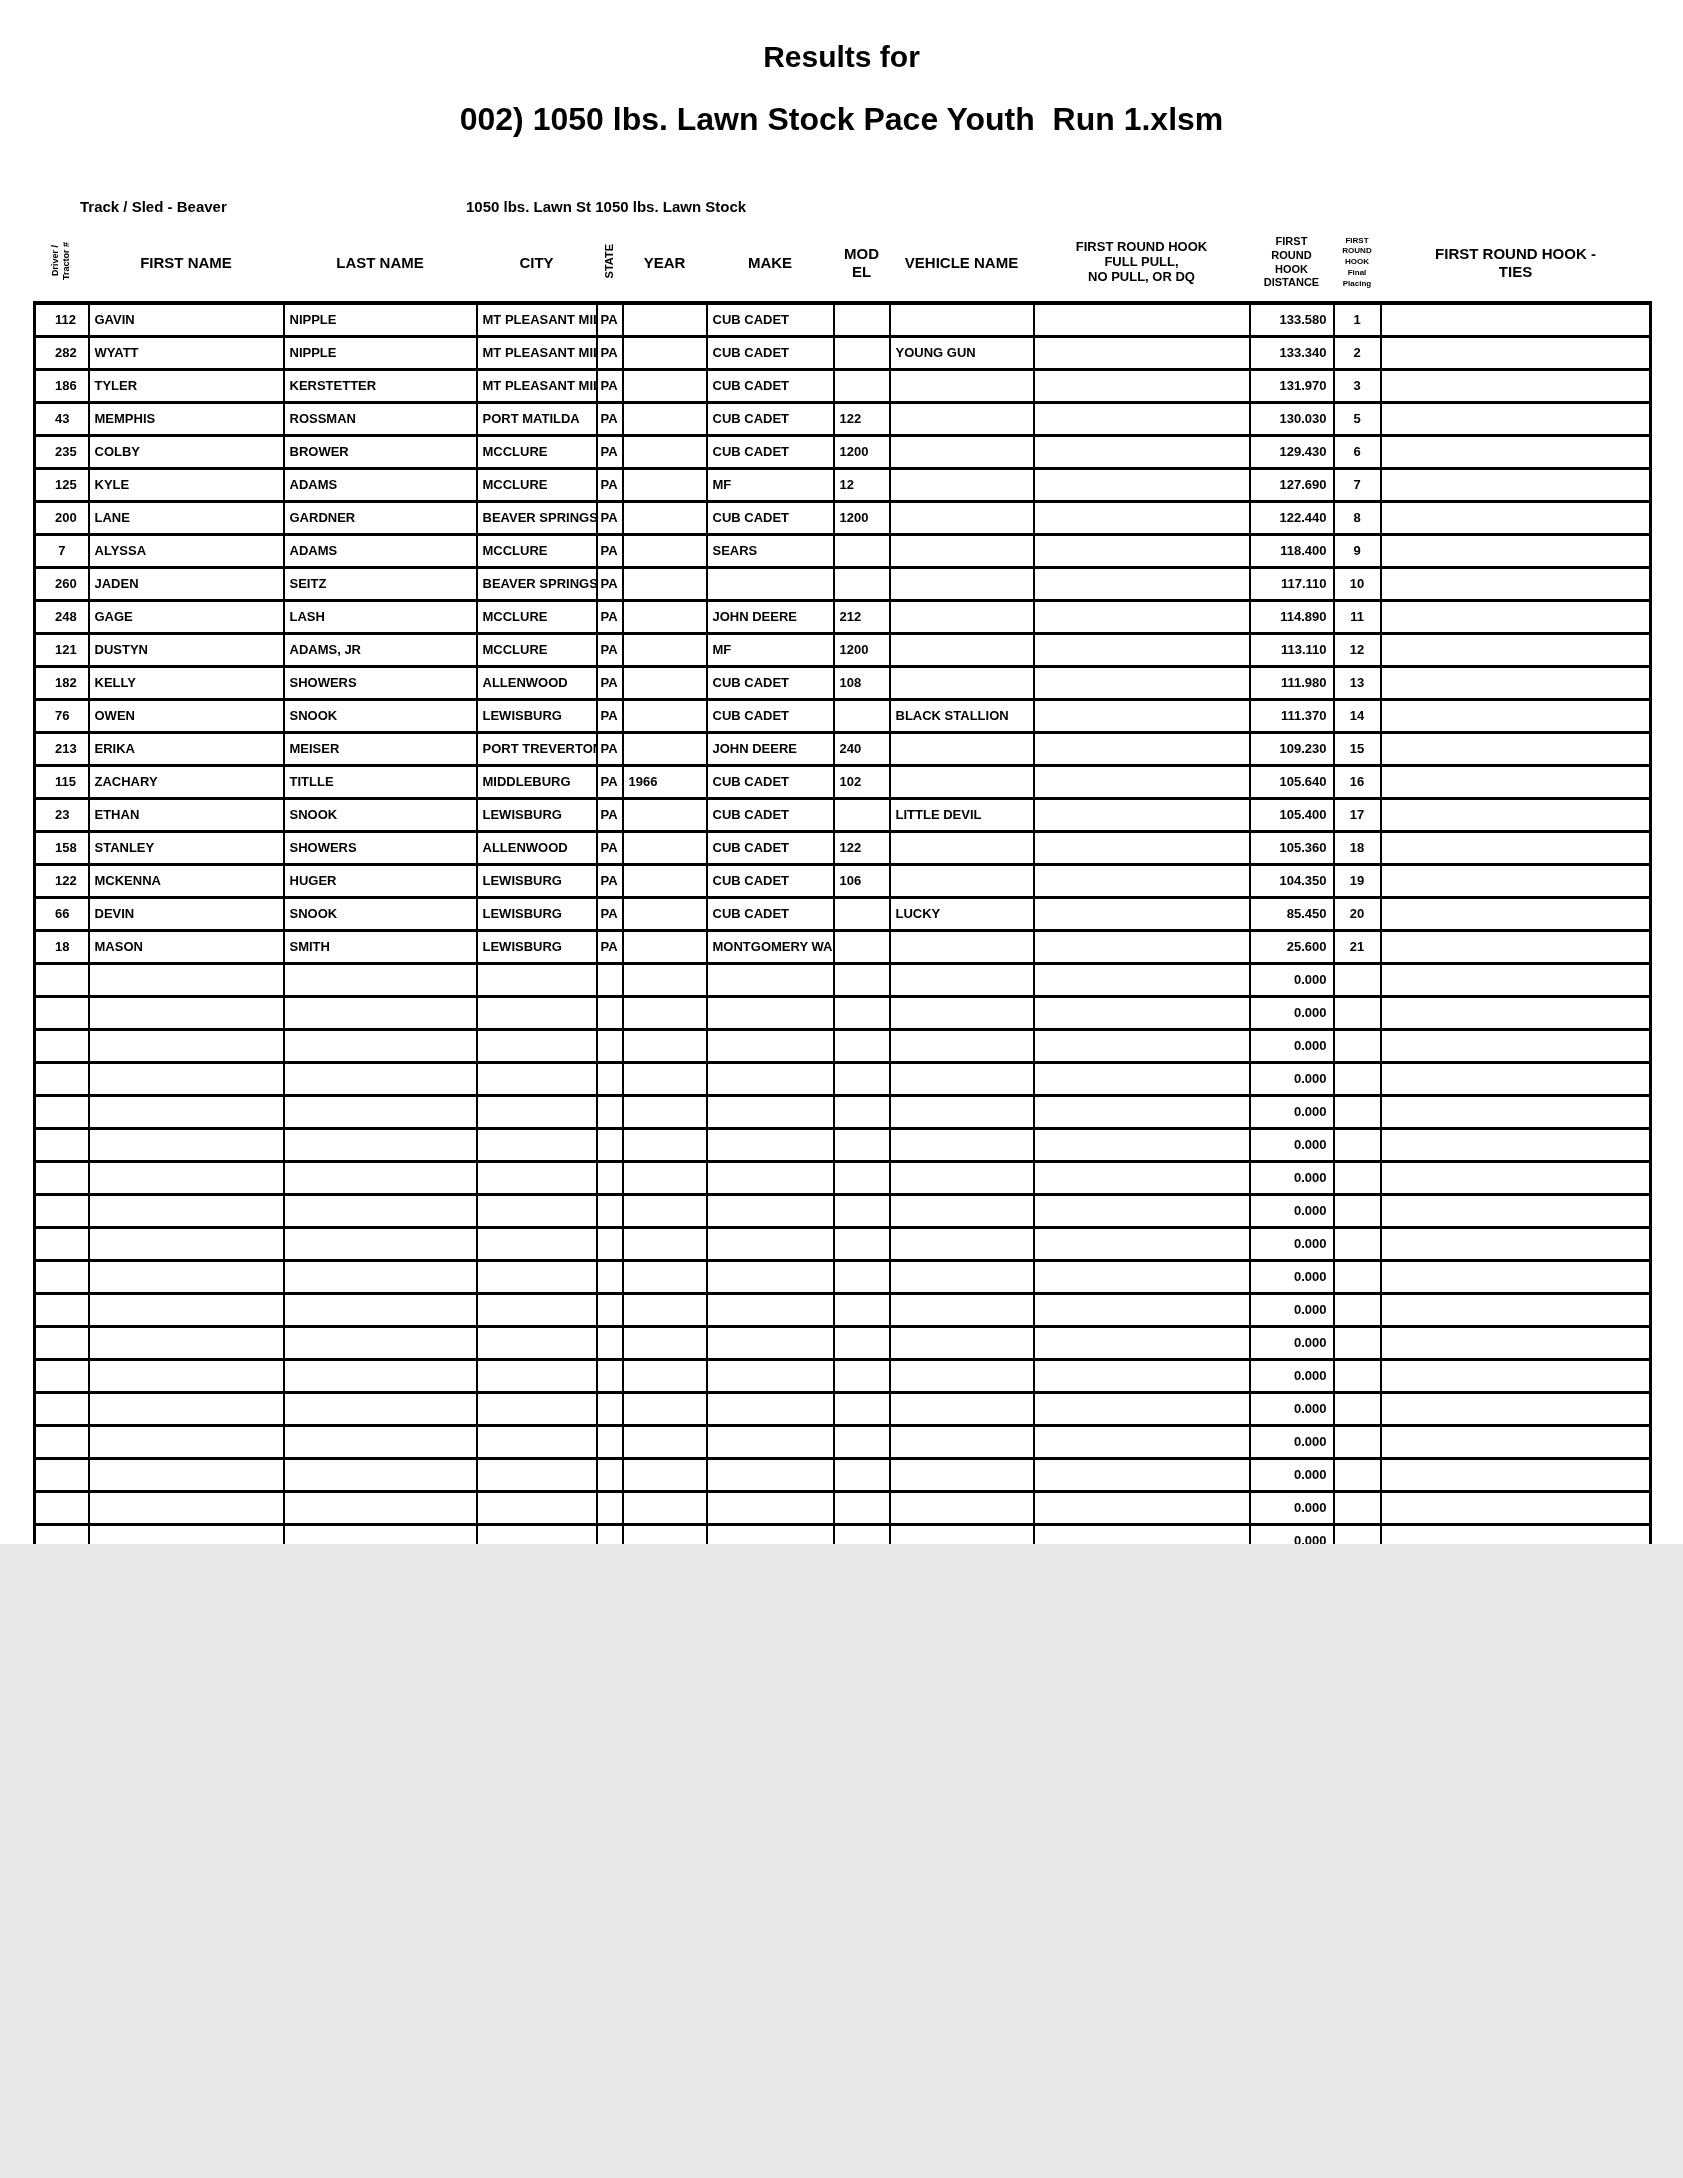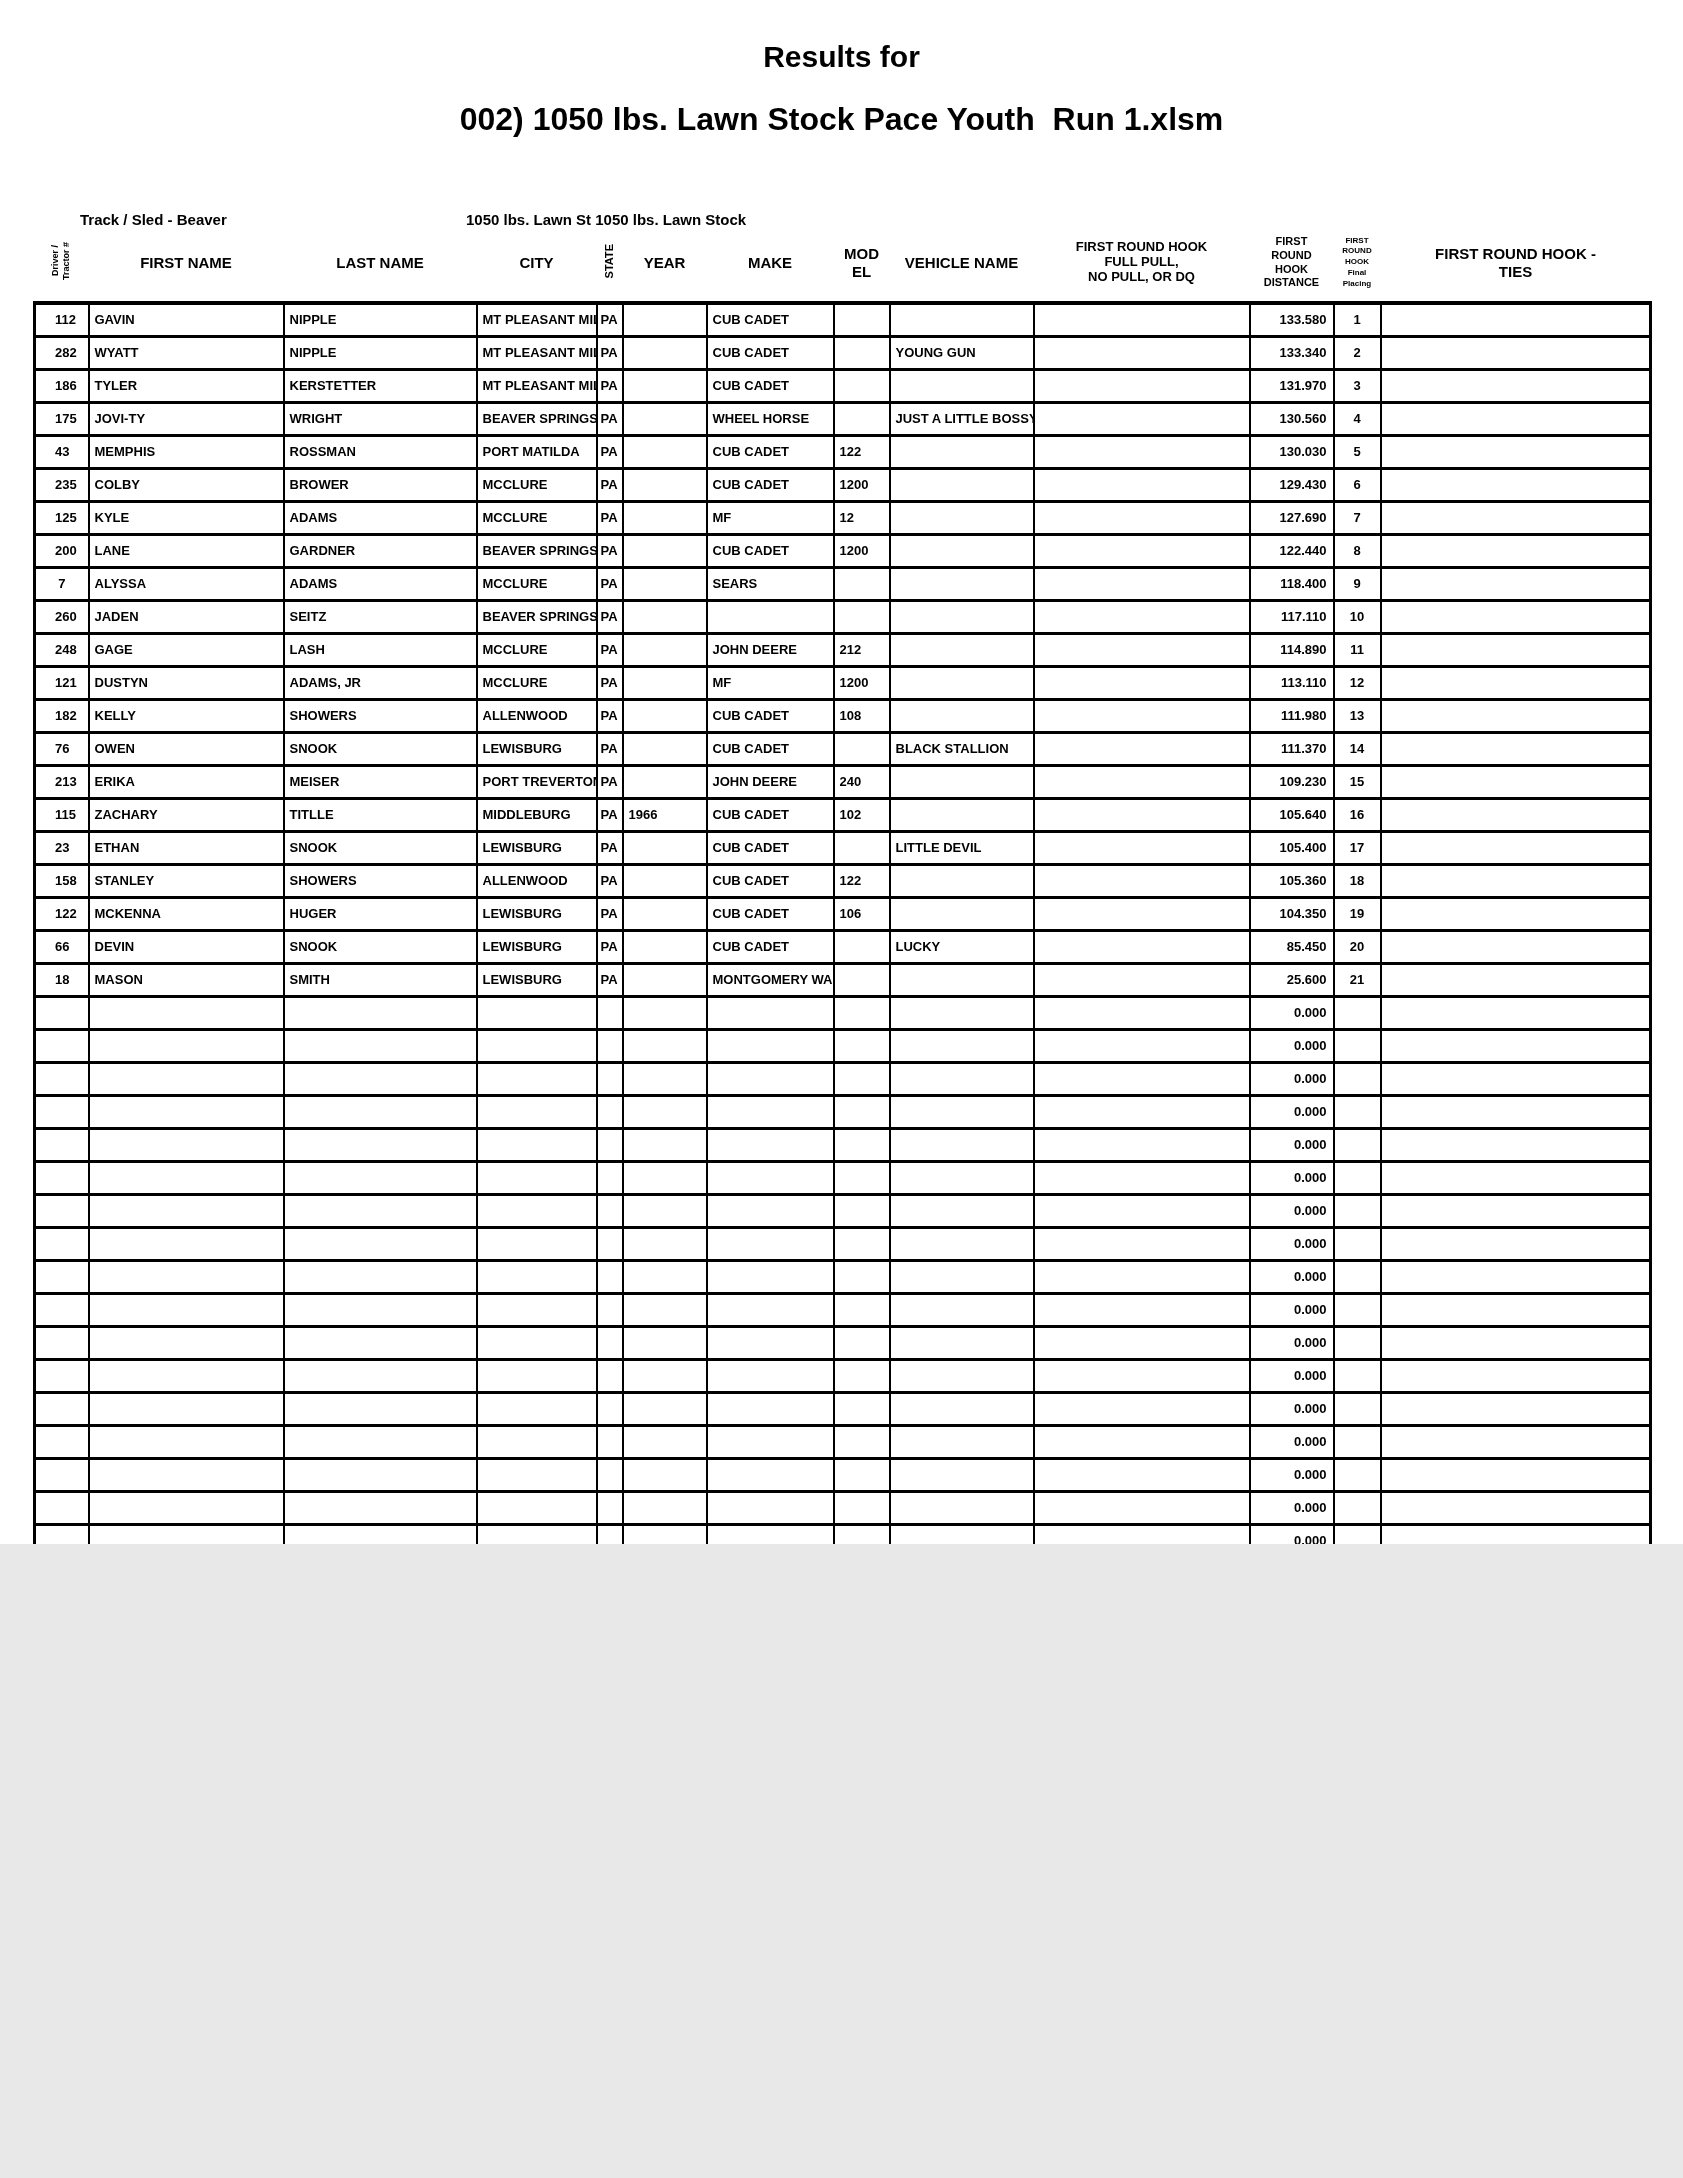--- a/index.html
+++ b/index.html
@@ -29,21 +29,21 @@
   }
   .sheet {
     position: absolute;
     left: 33px;
     top: 196px;
     width: 1616px;
   }
   .meta { position: relative; height: 28px; }
   .meta span {
     position: absolute;
-    top: 15px;
+    top: 2px;
     font-size: 15px;
     font-weight: bold;
     white-space: pre;
   }
   .meta-track { left: 47px; }
   .meta-class { left: 433px; }
 
   table {
     border-collapse: collapse;
     table-layout: fixed;
@@ -214,35 +214,20 @@
     <td class="c-year"></td>
     <td class="c-make">CUB CADET</td>
     <td class="c-model"></td>
     <td class="c-vehicle"></td>
     <td class="c-hook"></td>
     <td class="c-dist">131.970</td>
     <td class="c-place">3</td>
     <td class="c-ties"></td>
   </tr>
           <tr>
-    <td class="c-num">175</td>
-    <td class="c-first">JOVI-TY</td>
-    <td class="c-last">WRIGHT</td>
-    <td class="c-city">BEAVER SPRINGS</td>
-    <td class="c-state">PA</td>
-    <td class="c-year"></td>
-    <td class="c-make">WHEEL HORSE</td>
-    <td class="c-model"></td>
-    <td class="c-vehicle">JUST A LITTLE BOSSY</td>
-    <td class="c-hook"></td>
-    <td class="c-dist">130.560</td>
-    <td class="c-place">4</td>
-    <td class="c-ties"></td>
-  </tr>
-          <tr>
     <td class="c-num">43</td>
     <td class="c-first">MEMPHIS</td>
     <td class="c-last">ROSSMAN</td>
     <td class="c-city">PORT MATILDA</td>
     <td class="c-state">PA</td>
     <td class="c-year"></td>
     <td class="c-make">CUB CADET</td>
     <td class="c-model">122</td>
     <td class="c-vehicle"></td>
     <td class="c-hook"></td>

